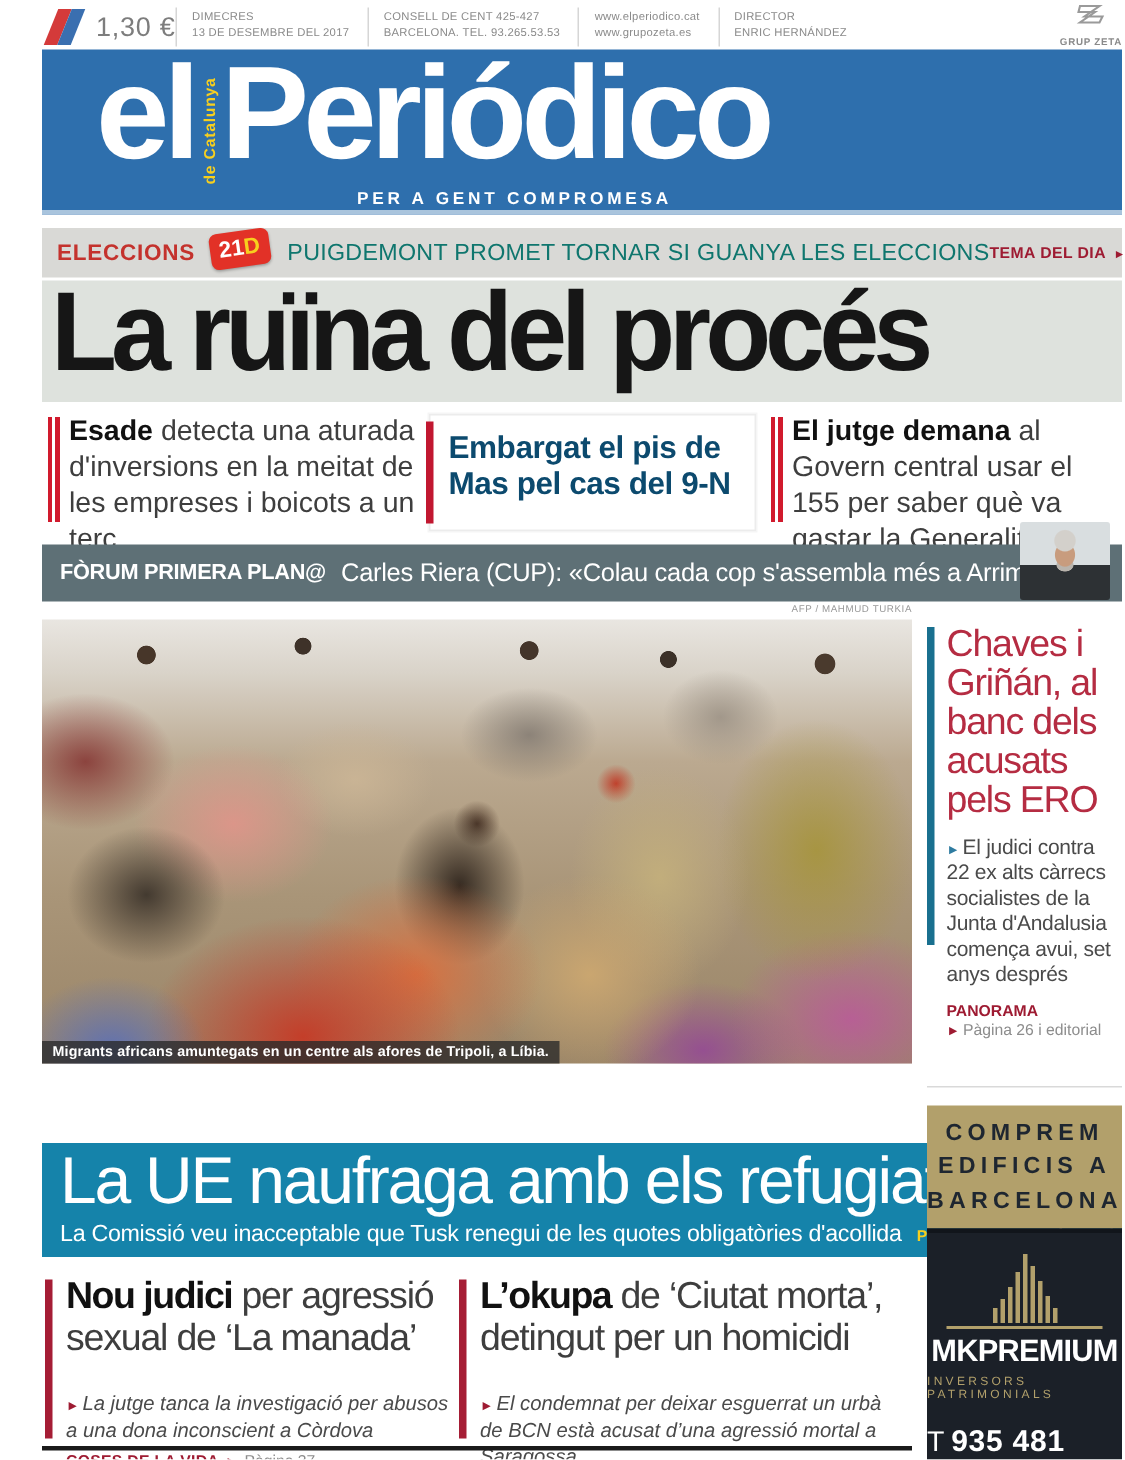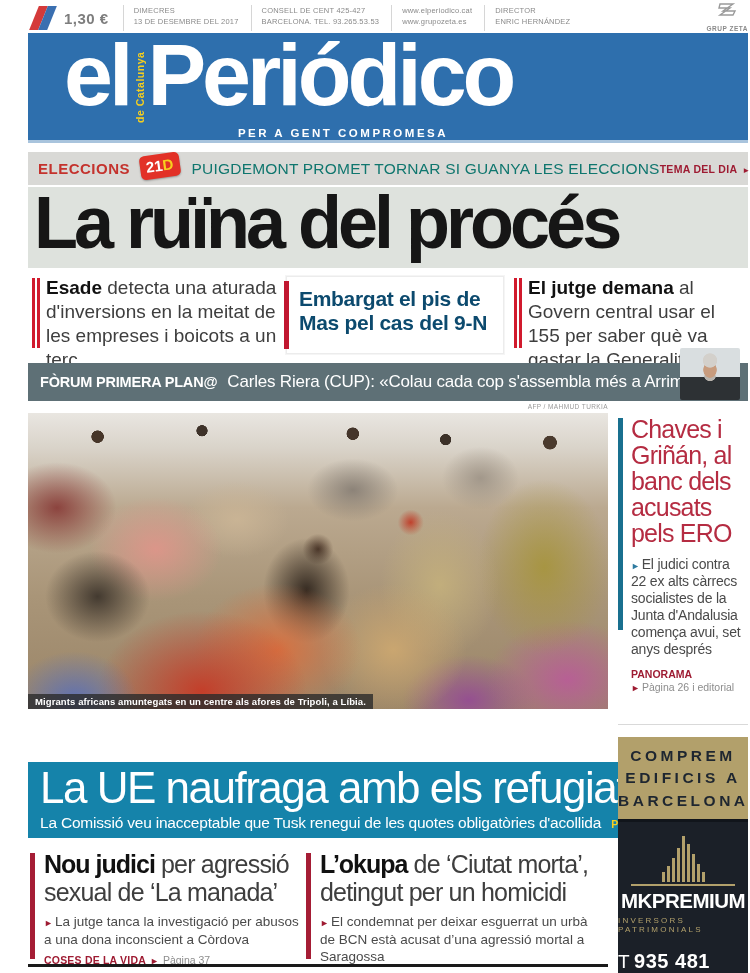--- a/index.html
+++ b/index.html
@@ -7,21 +7,21 @@
   .page{position:relative;width:750px;height:973px;background:#fff;overflow:hidden;
         font-family:"Liberation Sans",sans-serif;color:#333;}
   .abs{position:absolute;}
 
   
   .topbar{top:3px;left:28px;width:720px;height:30px;display:flex;align-items:center;}
   .stripes{width:30px;height:24px;position:relative;margin-right:6px;}
   .stripes i{position:absolute;width:9px;height:24px;transform:skewX(-22deg);}
   .stripes i.r{left:6px;background:#d43a3a;}
   .stripes i.b{left:15px;background:#3a6fb0;}
-  .price{font-size:15px;color:#7d7d7d;letter-spacing:.5px;margin-right:14px;font-weight:bold;}
+  .price{font-size:18px;color:#7d7d7d;letter-spacing:.5px;}
   .tcol{border-left:1px solid #d6d6d6;padding:1px 12px 0 10px;height:26px;}
   .tcol .l1,.tcol .l2{font-size:7.5px;color:#8a8a8a;line-height:1.45;letter-spacing:.2px;}
   .zeta{margin-left:auto;text-align:center;color:#9a9a9a;}
   .zeta svg{display:block;margin:0 auto;}
   .zeta .zl{font-size:6.5px;font-weight:bold;color:#8a8a8a;letter-spacing:.5px;}
 
   
   .masthead{top:33px;left:28px;width:720px;height:110px;background:#2e6fad;
             border-bottom:3px solid #a9c4dd;}
   .wordmark{position:absolute;left:36px;top:-4px;display:flex;align-items:flex-start;color:#fff;}
@@ -115,21 +115,21 @@
   .teal-sec{color:#f7cf1e;font-weight:bold;font-size:10.5px;margin-left:6px;letter-spacing:.3px;}
   .teal-arrow{color:#fff;font-size:9px;margin:0 2px 0 4px;}
   .teal-pages{color:#fff;font-weight:bold;font-size:11.5px;}
 
   
   .bart{top:851px;height:113px;}
   .bart .rb{position:absolute;left:0;top:2px;width:5px;height:106px;background:#a51d35;}
   .bart .inner{margin-left:14px;}
   .b-head{font-size:25px;line-height:1.1;color:#3e3e3e;letter-spacing:-.8px;}
   .b-head .subbold{letter-spacing:-1px;}
-  .b-body{margin-top:7px;font-size:13.5px;line-height:1.3;color:#4a4a4a;}
+  .b-body{margin-top:21px;font-size:13.5px;line-height:1.3;color:#4a4a4a;font-style:italic;}
   .b-arrow{color:#9e1b32;font-size:9px;margin-right:2px;}
   .b-foot{margin-top:6px;display:flex;align-items:baseline;}
   .b-sec{color:#9e1b32;font-weight:bold;font-size:10.5px;letter-spacing:.2px;}
   .b-pages{color:#8d8d8d;font-size:10.5px;margin-left:2px;}
   .bottomrule{top:964px;left:28px;width:580px;height:3px;background:#1a1a1a;}
 
   
   .side{top:416px;left:618px;width:130px;}
   .side .tb{position:absolute;left:0;top:2px;width:5px;height:212px;background:#19708f;}
   .side .inner{margin-left:13px;}

